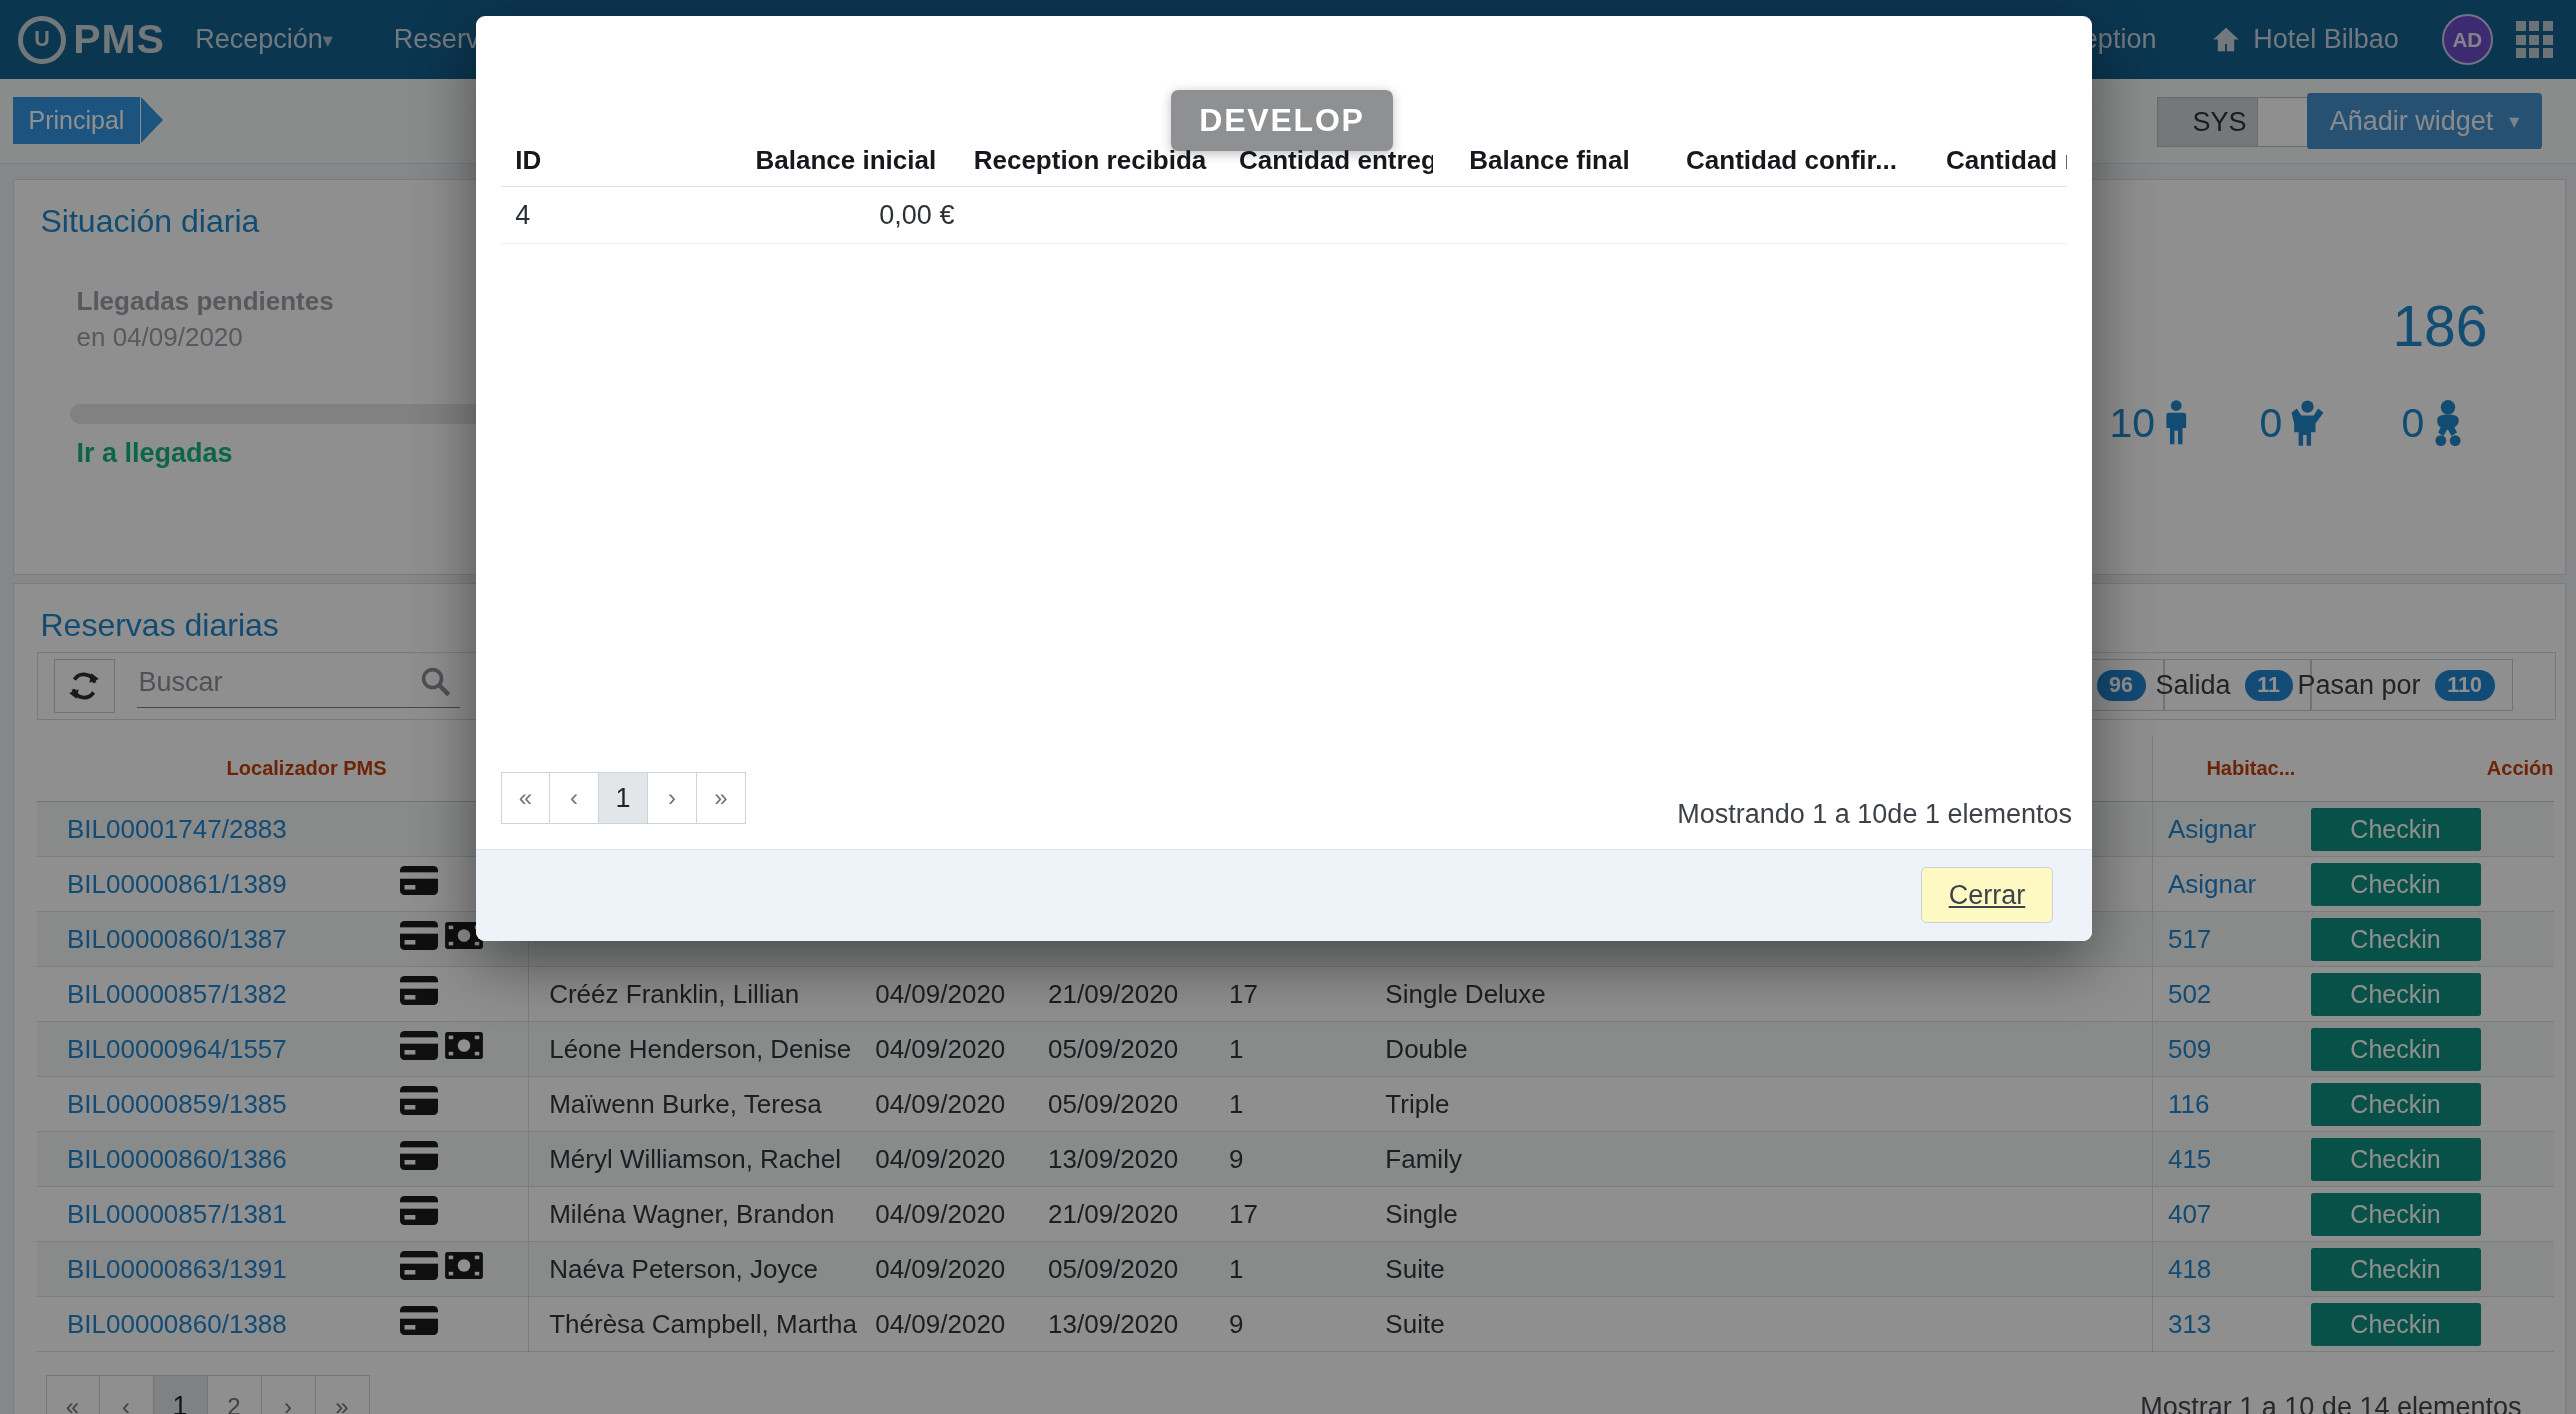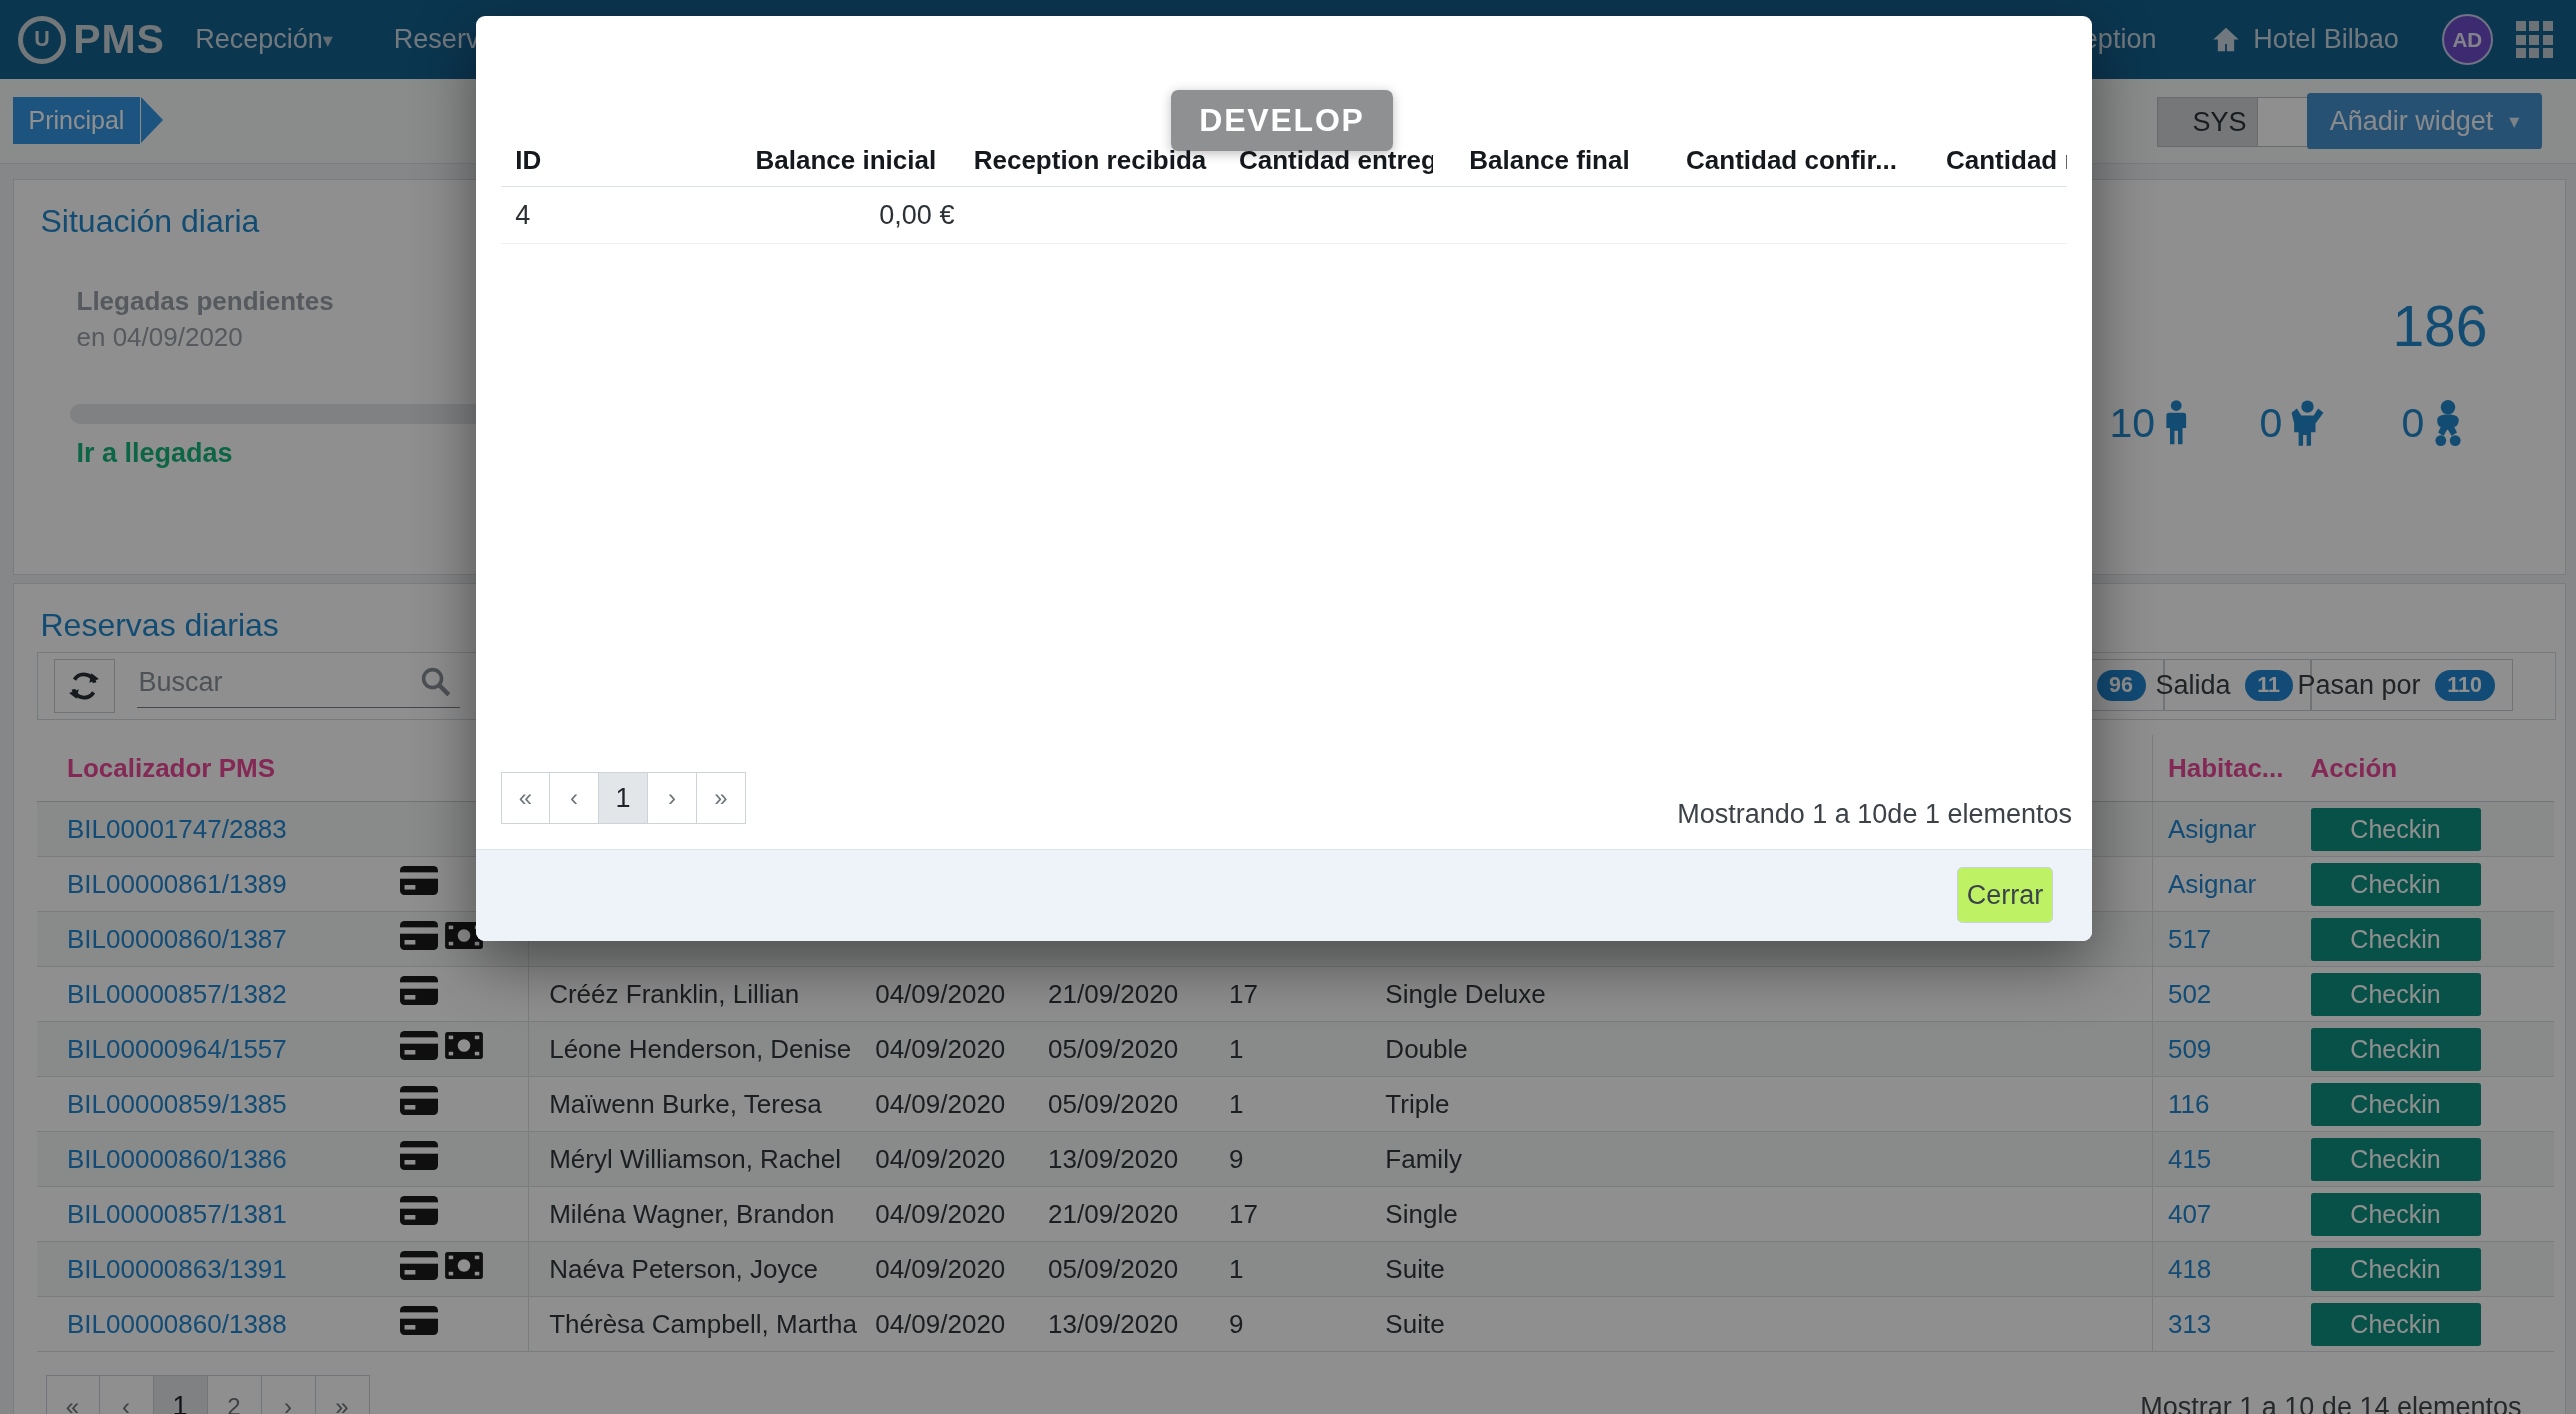--- a/index.html
+++ b/index.html
@@ -69,21 +69,21 @@
   .search-input::placeholder{color:#8b929a;}
   .search-ic{position:absolute;right:5.4px;top:7.2px;}
   .fbtn{position:absolute;top:6.3px;height:52px;border:0.9px solid #c9cfd5;display:flex;align-items:center;
     justify-content:flex-end;gap:14.3px;font-size:27px;color:#3a4046;cursor:pointer;background:transparent;
     box-sizing:border-box;padding:0 17px;}
   .fbtn .lbl{white-space:nowrap;}
   .badge{background:#2187d0;color:#fff;font-size:21.5px;font-weight:bold;border-radius:18px;
     padding:4.5px 12.5px;line-height:1;}
   
   .rtable{position:absolute;left:23px;top:151px;width:2517px;border-collapse:collapse;table-layout:fixed;}
-  .rtable th{font-size:26px;font-weight:bold;color:#ec4899;text-align:left;height:66px;
+  .rtable th{font-size:20px;font-weight:bold;color:#c2410c;text-align:right;height:66px;
     border-bottom:1.8px solid #c9ced3;padding:0;vertical-align:middle;}
   .rtable td{font-size:26px;color:#33383d;height:55px;border-bottom:0.9px solid #d9dde1;
     padding:0;vertical-align:middle;box-sizing:border-box;white-space:nowrap;overflow:hidden;}
   .rtable tbody tr:nth-child(odd) td{background:#f4f6f7;}
   .col-loc{padding-left:30.5px !important;}
   .col-icons{padding-left:13.4px !important;}
   .col-name{padding-left:20px !important;border-left:0.9px solid #d9dde1;}
   .col-d1{padding-left:13.4px !important;}
   .col-d2{padding-left:7.2px !important;}
   .col-n{padding-left:9px !important;}
@@ -117,23 +117,23 @@
   .m-c1{text-align:left;padding-left:14.3px !important;}
   .m-c2h{text-align:left;padding-left:12.5px !important;}
   .m-c2{text-align:right;padding-right:3.6px !important;}
   .m-cc{text-align:center;}
   .m-c4{text-align:left;padding-left:17px !important;}
   .m-c7{text-align:left;padding-left:29px !important;}
   #modal-pager{position:absolute;left:25px;top:756px;}
   .modal-summary{position:absolute;right:20px;top:783px;font-size:27px;color:#3c4248;}
   .modal-footer{position:absolute;left:0;bottom:0;width:100%;height:91px;background:#eef3f9;
     border-top:0.9px solid #dce3ea;}
-  .close-btn{position:absolute;right:39px;top:17px;width:96px;height:56px;background:#bef264;
+  .close-btn{position:absolute;right:39px;top:17px;width:132px;height:56px;background:#fef9c3;
     border:0.9px solid #c9d1d8;border-radius:5.4px;font-size:27px;color:#3c434a;
-    font-family:"Liberation Sans",sans-serif;cursor:pointer;}
+    font-family:"Liberation Sans",sans-serif;cursor:pointer;text-decoration:underline;}
   
   #ribbon{position:absolute;left:1171px;top:90px;width:222px;height:61px;z-index:4;
     background:rgba(60,63,67,0.58);border-radius:7.2px;box-shadow:0 2.7px 10.8px rgba(0,0,0,.25);
     display:flex;align-items:center;justify-content:center;color:#fff;font-size:32px;
     font-weight:bold;letter-spacing:1.8px;}
 </style>
 </head>
 <body>
 
 <div id="bg">

